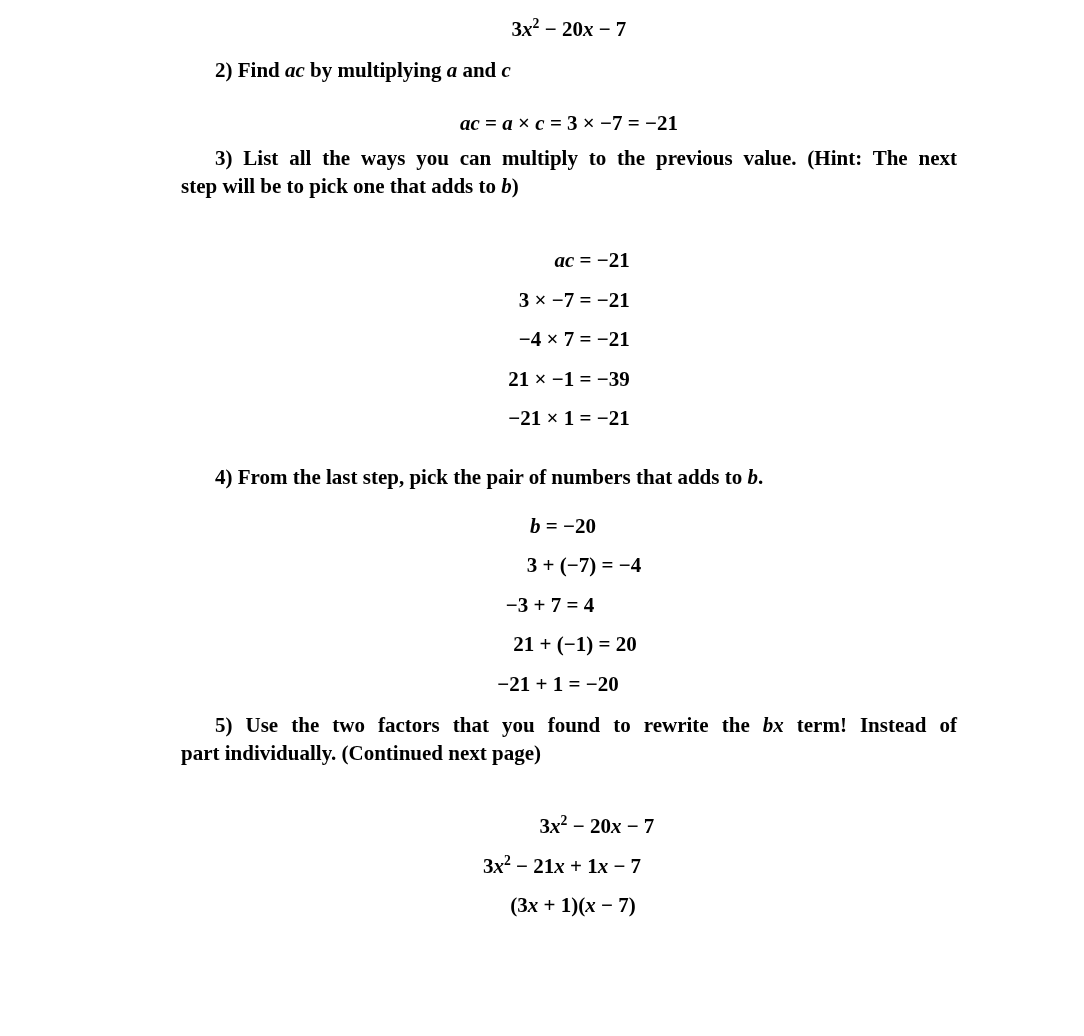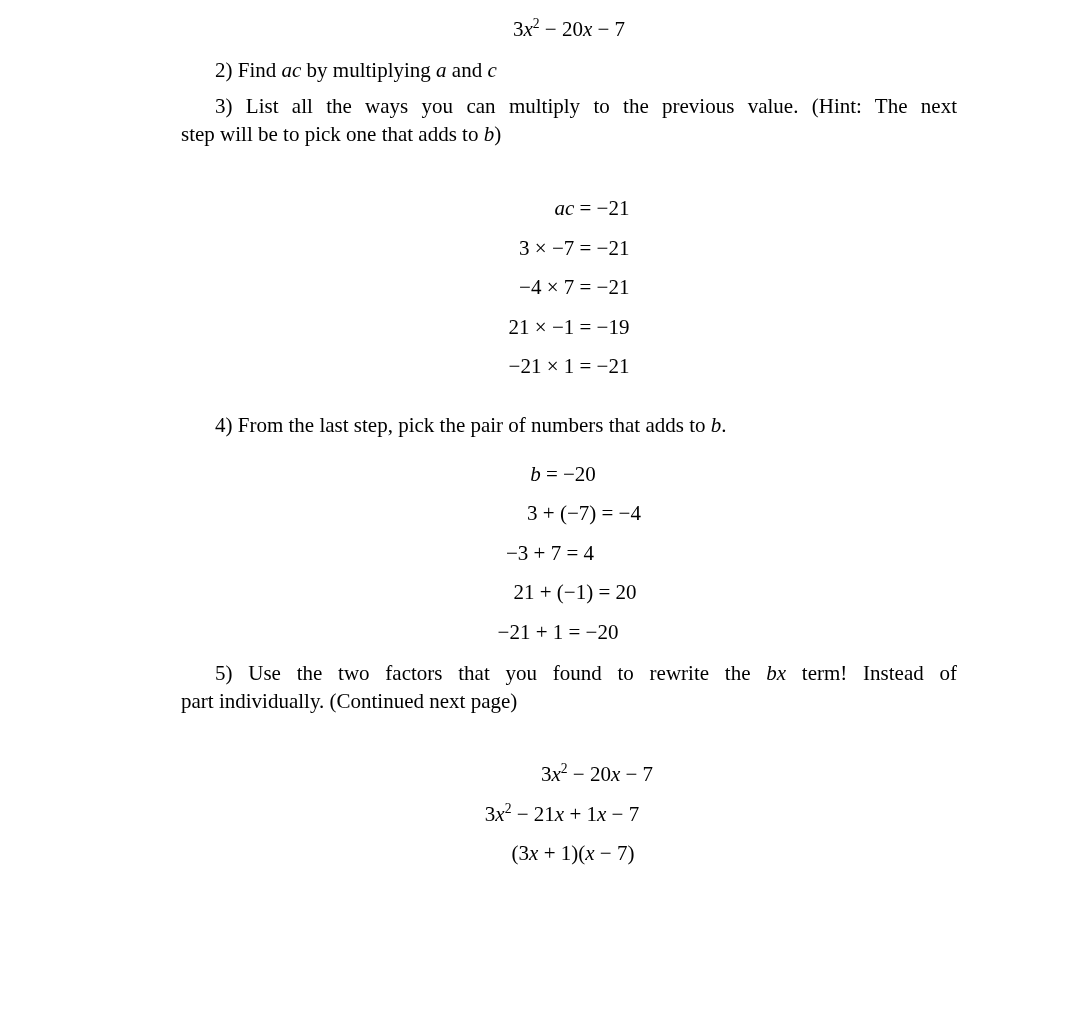--- a/index.html
+++ b/index.html
@@ -6,20 +6,21 @@
   html, body {
     width: 1084px; height: 1036px;
     background: #ffffff; color: #000000;
     font-family: "Liberation Serif", "DejaVu Serif", serif;
     font-size: 21px;
     overflow: hidden;
   }
   .page {
     width: 1084px; height: 1036px;
     padding: 16px 127px 18px 181px;
+    font-weight: bold;
   }
   i { font-style: italic; }
   sup { font-size: 0.65em; line-height: 0; }
 
   
   .eq {
     display: block;
     text-align: center;
     line-height: 26px;
   }
@@ -69,31 +70,32 @@
 <body>
 
 <div class="page">
 
   <div class="eq">3<i>x</i><sup>2</sup> − 20<i>x</i> − 7</div>
 
 
 
   <p class="para p2 indent">2) Find <i>ac</i> by multiplying <i>a</i> and <i>c</i></p>
 
+  <div class="eq eq-acmul"><i>ac</i> = <i>a</i> × <i>c</i> = 3 × −7 = −21</div>
 
   <div class="para p3">
     <div class="line indent jline">3) List all the ways you can multiply to the previous value. (Hint: The next</div>
     <div class="line">step will be to pick one that adds to <i>b</i>)</div>
   </div>
 
   <div class="eq-block block-ac">
     <div class="eq-row"><i>ac</i> = −21</div>
     <div class="eq-row">3 × −7 = −21</div>
     <div class="eq-row">−4 × 7 = −21</div>
-    <div class="eq-row">21 × −1 = −19</div>
+    <div class="eq-row">21 × −1 = −39</div>
     <div class="eq-row">−21 × 1 = −21</div>
   </div>
 
   <p class="para p4 indent">4) From the last step, pick the pair of numbers that adds to <i>b</i>.</p>
 
   <div class="eq-block block-b">
     <div class="eq-row"><i>b</i> = −20</div>
     <div class="eq-row">3 + (−7) = −4</div>
     <div class="eq-row">−3 + 7 = 4</div>
     <div class="eq-row">21 + (−1) = 20</div>

